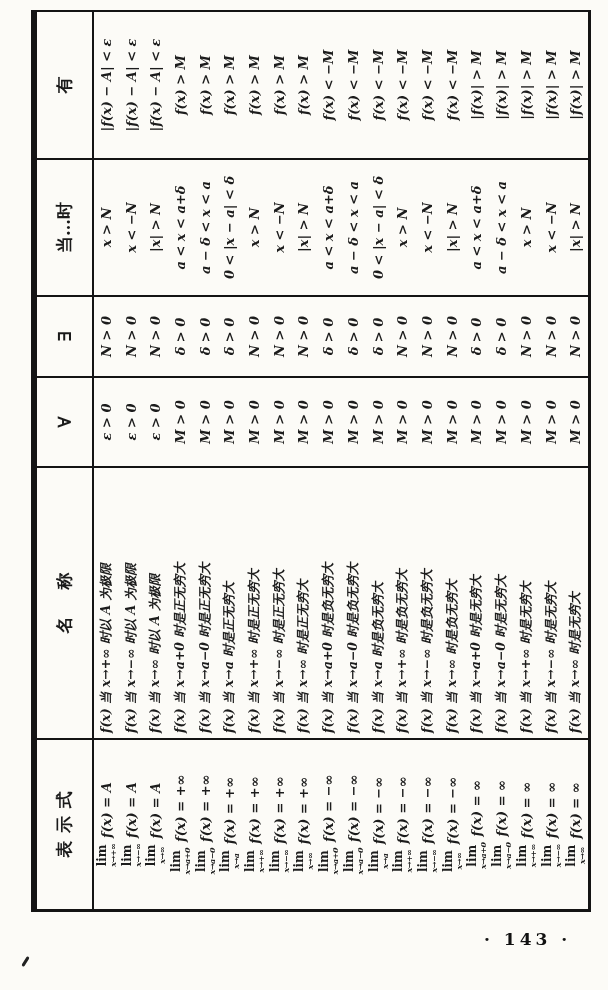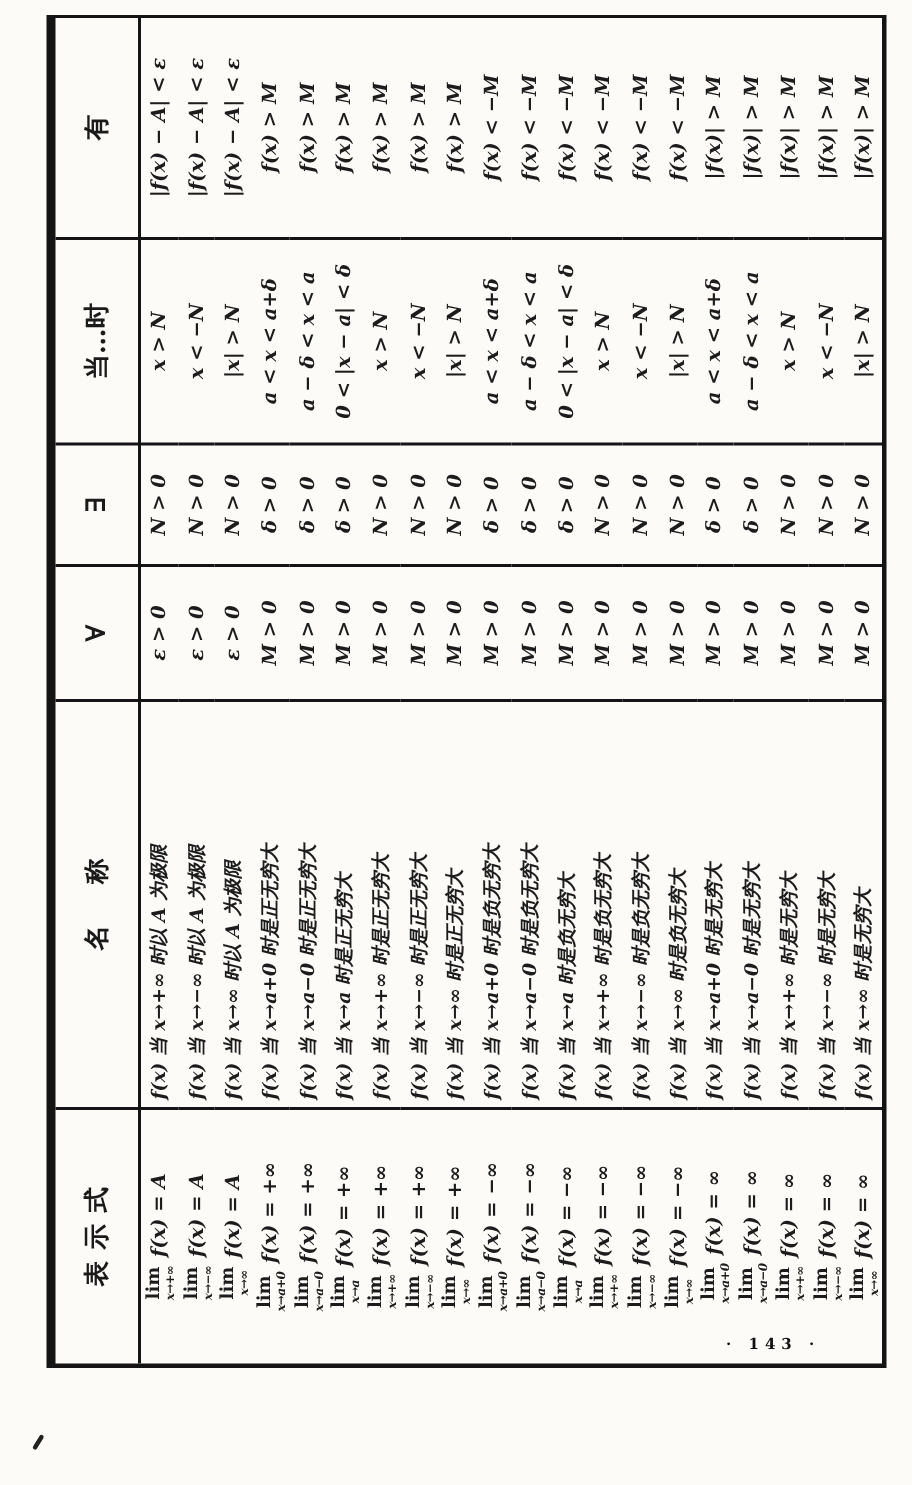--- a/index.html
+++ b/index.html
@@ -25,21 +25,21 @@
       color:#1c1c1c;white-space:nowrap;overflow:hidden;}
   .c1{width:171px;} .c2{width:272px;} .c3{width:90px;} .c4{width:81px;} .c5{width:137px;}
   .c6{flex:1;border-right:none !important;}
   .th.c2{letter-spacing:1.6em;text-indent:1.6em;}
   .th.c1{letter-spacing:0.45em;text-indent:0.45em;}
   .th.c3,.th.c4{font-style:italic;font-size:18px;}
   .td.c2{justify-content:flex-start;padding-left:5px;font-size:12.5px;}
   .limwrap{display:inline-flex;flex-direction:column;align-items:center;line-height:1;margin-right:6px;}
   .limword{font-style:normal;font-size:12px;font-weight:bold;}
   .limsub{font-size:8px;margin-top:1px;letter-spacing:-0.5px;}
-  .pagenum{position:absolute;left:484px;top:891px;font-weight:bold;font-size:10px;
+  .pagenum{position:absolute;left:484px;top:929px;font-weight:bold;font-size:17px;
            letter-spacing:4px;color:#111;}
   .stray-mark{position:absolute;left:24px;top:956px;width:3px;height:11px;background:#222;
               transform:rotate(32deg);border-radius:2px;}
 </style>
 </head>
 <body>
 
 <div class="page">
 
   <div class="rot-table">

